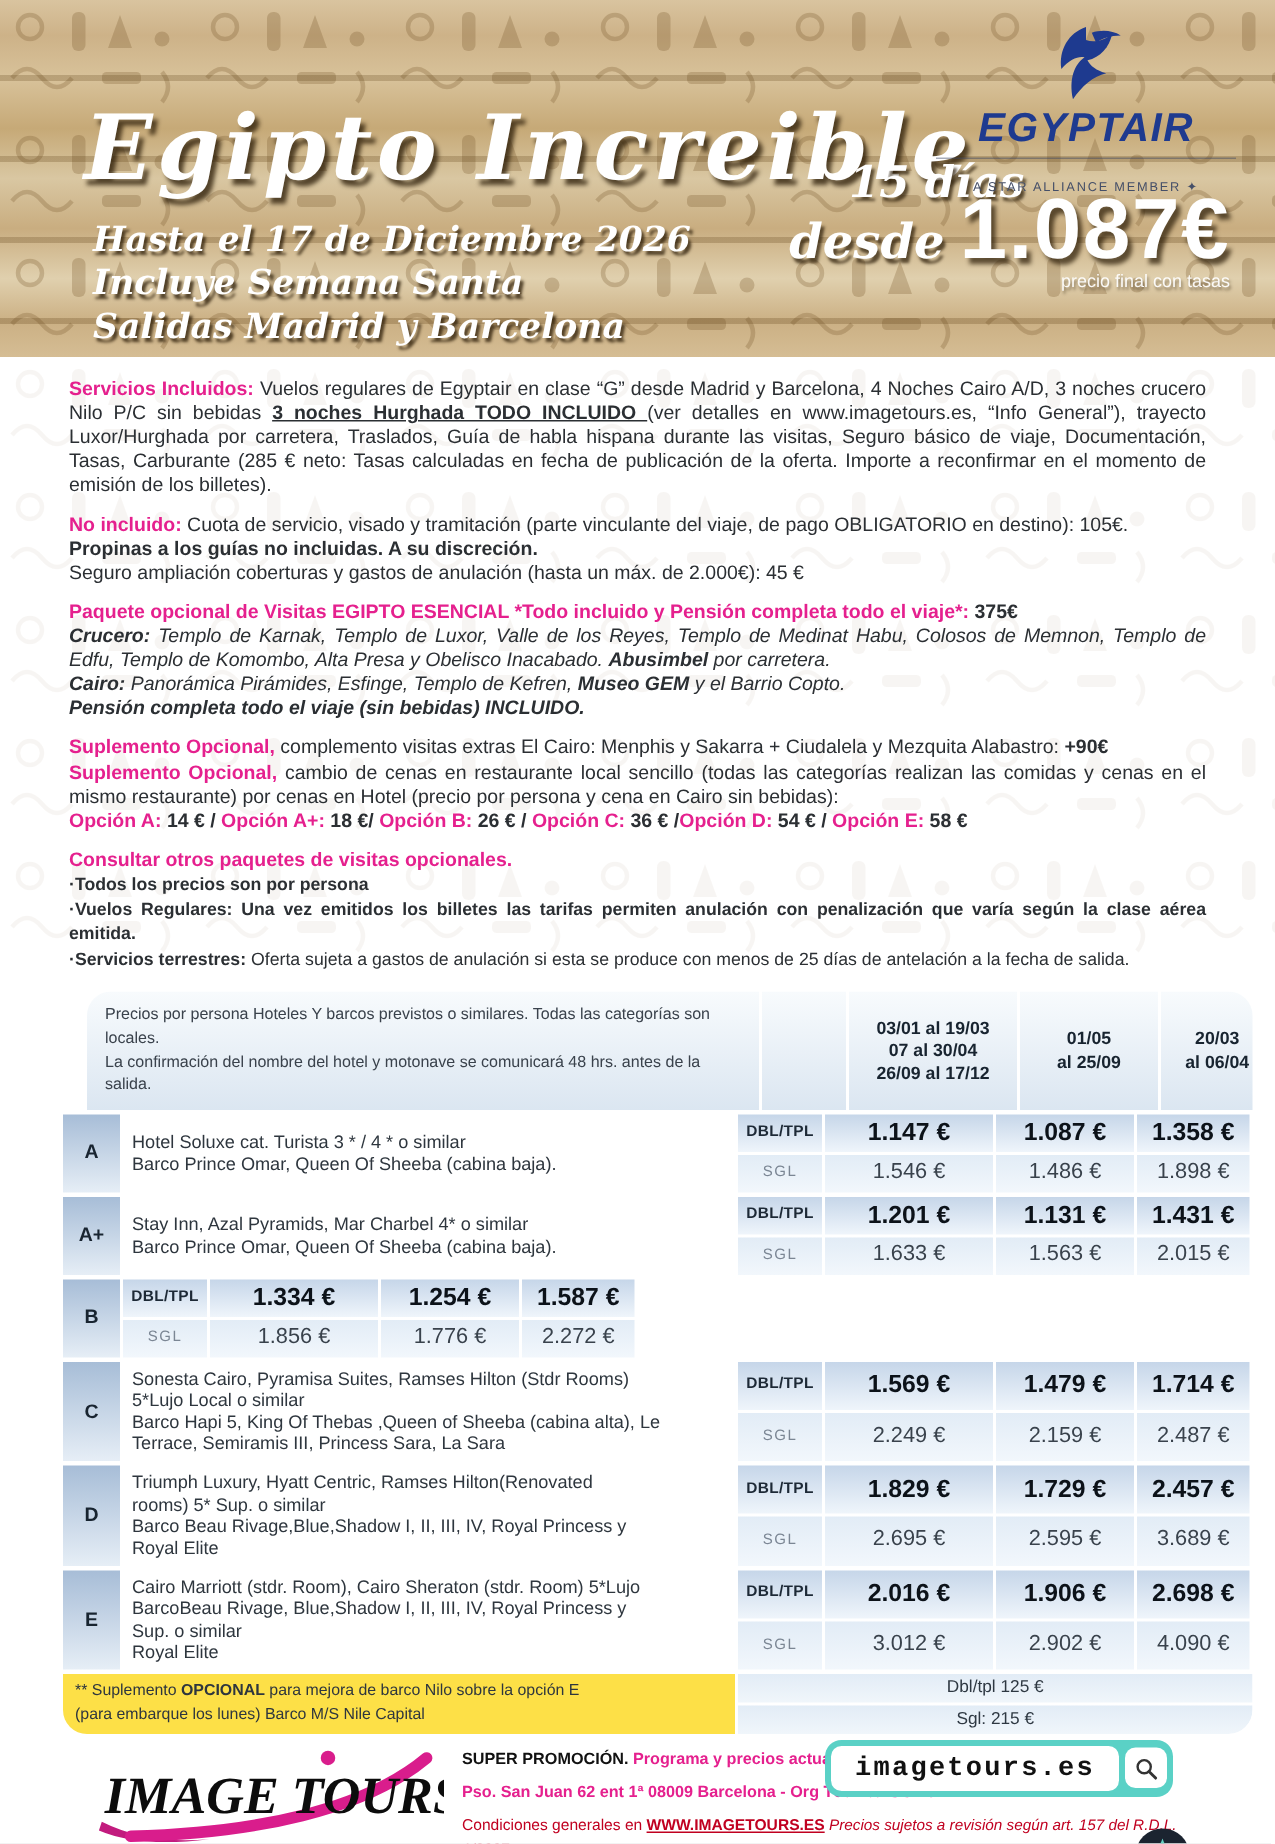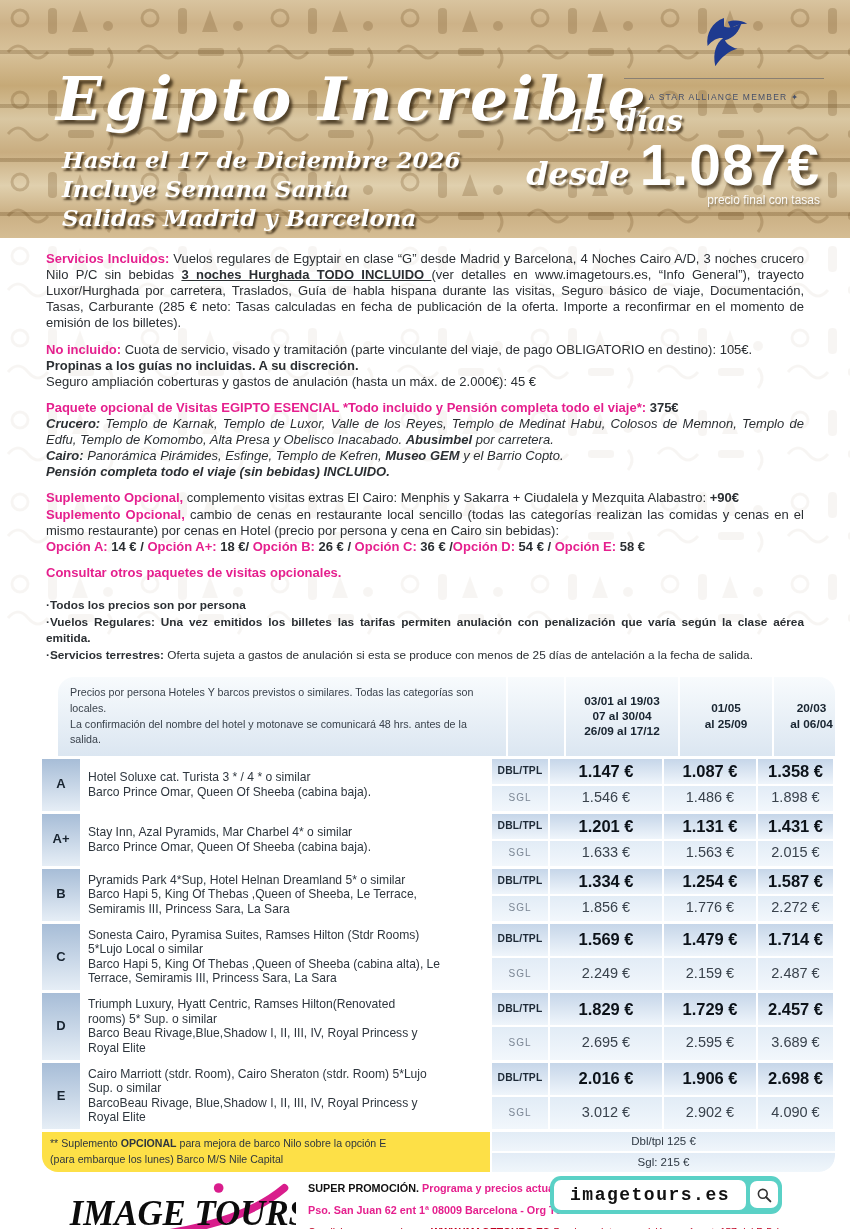--- a/index.html
+++ b/index.html
@@ -19,41 +19,41 @@
     text-shadow:3px 4px 3px rgba(40,25,5,.75);white-space:nowrap;}
   .hero-days{position:absolute;left:566px;top:104px;font-size:29px;
     text-shadow:2px 3px 2px rgba(40,25,5,.7);}
   .hero-left{position:absolute;left:62px;top:146px;font-size:23px;line-height:1.26;
     text-shadow:2px 3px 2px rgba(40,25,5,.75);}
   .egyptair{position:absolute;right:26px;top:16px;width:200px;text-align:center;color:#1e3a8f;}
   .egyptair svg{display:block;margin:0 auto;}
   .egyptair-name{font-size:27px;font-weight:bold;font-style:italic;letter-spacing:1px;line-height:1;}
   .alliance{font-size:8.5px;color:#454f68;letter-spacing:1.2px;margin-top:6px;
     border-top:1px solid rgba(60,70,100,.45);padding-top:13px;}
-  .price-block{position:absolute;right:30px;top:138px;text-align:right;color:#fff;}
+  .price-block{position:absolute;right:30px;top:126px;text-align:right;color:#fff;}
   .price-line{display:flex;align-items:baseline;justify-content:flex-end;gap:10px;}
   .desde{font-family:"DejaVu Serif",serif;font-style:italic;font-weight:bold;font-size:32px;
     text-shadow:2px 3px 2px rgba(40,25,5,.7);}
   .amount{font-size:57px;font-weight:bold;letter-spacing:1px;line-height:.95;
     text-shadow:3px 4px 3px rgba(40,25,5,.7);}
   .price-note{font-size:12px;color:rgba(255,255,255,.93);margin-top:0px;
     text-shadow:1px 2px 2px rgba(40,25,5,.5);}
 
   
   .content{position:relative;padding:13px 46px 0 46px;color:#2b2f33;font-size:13px;
     line-height:1.24;text-align:justify;z-index:1;}
   .watermark{position:absolute;left:0;top:238px;opacity:.05;z-index:0;pointer-events:none;}
   .para{margin:0 0 10px 0;}
   .mb{color:#e5208e;font-weight:bold;}
   .b{font-weight:bold;}
   .i{font-style:italic;}
   .bi{font-weight:bold;font-style:italic;}
   .bu{font-weight:bold;text-decoration:underline;}
   .sm{font-size:11.8px;}
-  .consultar{margin-bottom:16px;}
+  .consultar{margin-bottom:0;}
   .bullets{margin-bottom:0;line-height:1.28;}
 
   
   .ptable{width:793px;margin:14px 0 0 -4px;border-radius:16px;overflow:hidden;background:#fff;}
   .t-header{display:grid;grid-template-columns:448px 343px;column-gap:2px;background:#fff;padding-left:16px;}
   .t-note{background:linear-gradient(180deg,#f8fbfd,#dbe6f1);padding:8px 6px 8px 12px;
     font-size:10.7px;color:#3a424c;display:flex;flex-direction:column;justify-content:center;
     border-top-left-radius:16px;text-align:left;line-height:1.45;}
   .t-dates{display:grid;grid-template-columns:56px 112px 92px 75px;column-gap:2px;background:#fff;}
   .t-dates>div{background:linear-gradient(180deg,#f8fbfd,#dbe6f1);}
@@ -130,20 +130,21 @@
       <div>Hasta el 17 de Diciembre 2026</div>
       <div>Incluye Semana Santa</div>
       <div>Salidas Madrid y Barcelona</div>
     </div>
 
     <div class="egyptair">
       <svg width="58" height="56" viewBox="0 0 60 58">
         <path fill="#1e3a8f" d="M30 2 C18 6 11 18 13 31 C19 24 25 22 29 23 C22 28 18 38 21 52 C27 43 35 36 44 34 C37 32 33 29 31 25 C40 23 46 16 48 7 C41 12 35 13 30 11 Z"></path>
         <path fill="#1e3a8f" d="M34 6 C40 4 48 4 54 8 C47 8 41 10 37 13 Z"></path>
       </svg>
+      <div class="egyptair-name">EGYPTAIR</div>
       <div class="alliance">
         <span>A STAR ALLIANCE MEMBER</span>
         <span>✦</span>
       </div>
     </div>
 
     <div class="price-block">
       <div class="price-line">
         <span class="desde">desde</span>
         <span class="amount">1.087€</span>
@@ -224,25 +225,20 @@
             <div class="t-sub sgl">
               <div class="t-rl sglL">SGL</div>
               <div class="t-val sglV">1.633 €</div>
               <div class="t-val sglV">1.563 €</div>
               <div class="t-val sglV">2.015 €</div>
             </div>
           </div>
         </div>
         <div class="t-row">
           <div class="t-letter">B</div>
-          <div class="t-desc">
-            <div>Pyramids Park 4*Sup, Hotel Helnan Dreamland 5* o similar</div>
-            <div>Barco Hapi 5, King Of Thebas ,Queen of Sheeba, Le Terrace,</div>
-            <div>Semiramis III, Princess Sara, La Sara</div>
-          </div>
           <div class="t-prices">
             <div class="t-sub dbl">
               <div class="t-rl">DBL/TPL</div>
               <div class="t-val">1.334 €</div>
               <div class="t-val">1.254 €</div>
               <div class="t-val">1.587 €</div>
             </div>
             <div class="t-sub sgl">
               <div class="t-rl sglL">SGL</div>
               <div class="t-val sglV">1.856 €</div>
@@ -294,22 +290,22 @@
               <div class="t-val sglV">2.695 €</div>
               <div class="t-val sglV">2.595 €</div>
               <div class="t-val sglV">3.689 €</div>
             </div>
           </div>
         </div>
         <div class="t-row">
           <div class="t-letter">E</div>
           <div class="t-desc">
             <div>Cairo Marriott (stdr. Room), Cairo Sheraton (stdr. Room) 5*Lujo</div>
+            <div>BarcoBeau Rivage, Blue,Shadow I, II, III, IV, Royal Princess y</div>
             <div>Sup. o similar</div>
-            <div>BarcoBeau Rivage, Blue,Shadow I, II, III, IV, Royal Princess y</div>
             <div>Royal Elite</div>
           </div>
           <div class="t-prices">
             <div class="t-sub dbl">
               <div class="t-rl">DBL/TPL</div>
               <div class="t-val">2.016 €</div>
               <div class="t-val">1.906 €</div>
               <div class="t-val">2.698 €</div>
             </div>
             <div class="t-sub sgl">

